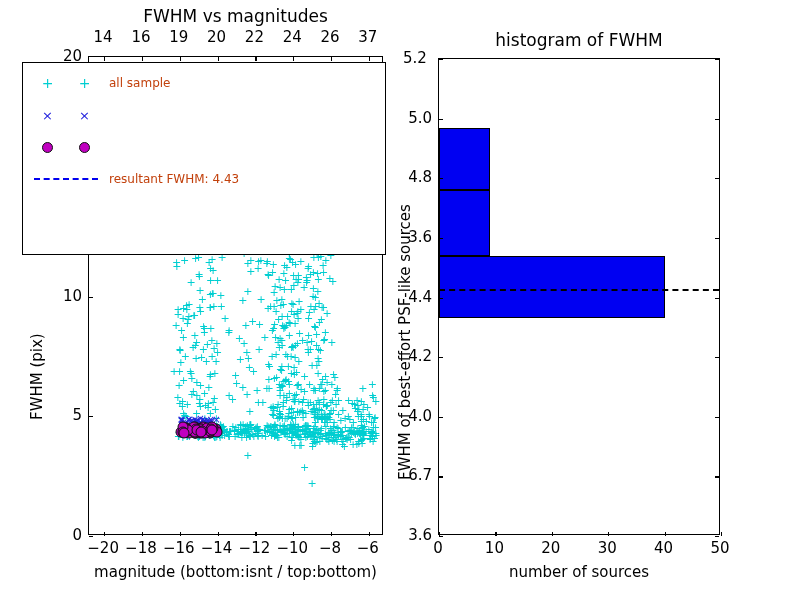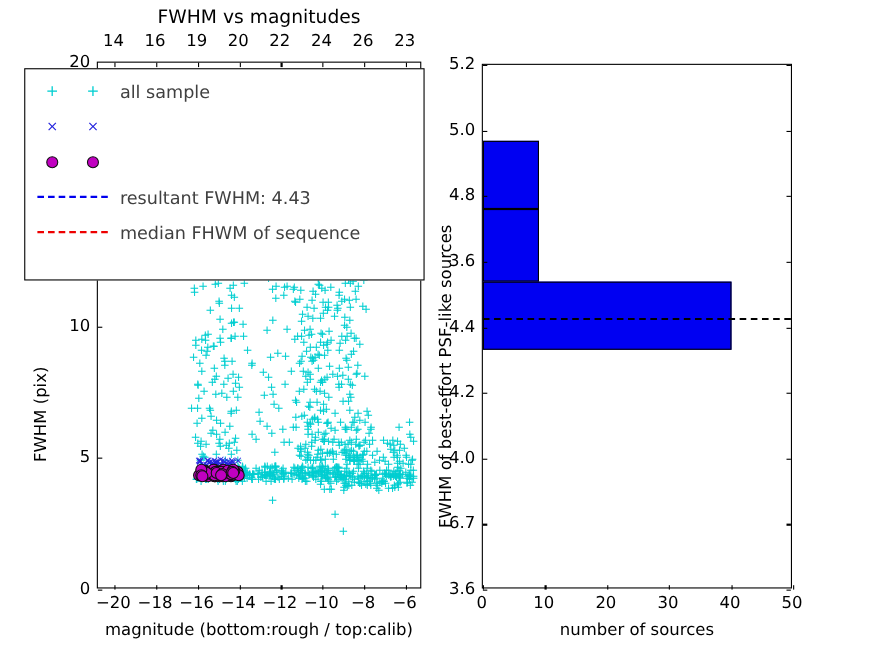--- a/index.html
+++ b/index.html
@@ -38,21 +38,21 @@
   .ln-blue-dash{border-top:1.8px dashed #0000ee;}
   .ln-red-dash{border-top:1.8px dashed #ee0000;}
   .ln-sigma{border-top:1.5px dashed #0000cc;}
   .ln-black-dash{border-top:2px dashed #000;}
 
   
   #legend{position:absolute;box-sizing:border-box;background:#fff;border:1.4px solid #000;z-index:40;}
   .lg-row{display:flex;align-items:center;height:32px;}
   .lg-key{width:86px;flex:none;display:flex;align-items:center;justify-content:space-around;
           padding:0 6px;box-sizing:border-box;}
-  .lg-txt{font-size:16px;color:#404040;white-space:nowrap;}
+  .lg-txt{font-size:12px;color:#c2410c;white-space:nowrap;}
   .k-plus{color:#00CED1;font-size:14px;}
   .k-cross{color:#2222dd;font-size:13px;}
   .k-dot{width:9px;height:9px;border-radius:50%;background:#c000c0;border:1.2px solid #111;}
   .k-line{width:64px;height:0;}
   .kl-bluedash{border-top:2px dashed #0000ee;}
   .kl-reddash{border-top:2px dashed #ee0000;}
   .kl-sigma{border-top:2px dashed #0000cc;}
 
   
   .hbar{position:absolute;background:#0000f2;border:1.3px solid #000;box-sizing:border-box;}
@@ -65,21 +65,21 @@
   <div class="title" style="left:88px;top:6px;width:295px;">FWHM vs magnitudes</div>
 
   <div id="sc-toplabels">
       <div class="tick-lbl tick-x" style="left: 103.128px; top: 28px;">14</div>
       <div class="tick-lbl tick-x" style="left: 140.949px; top: 28px;">16</div>
       <div class="tick-lbl tick-x" style="left: 178.769px; top: 28px;">19</div>
       <div class="tick-lbl tick-x" style="left: 216.59px; top: 28px;">20</div>
       <div class="tick-lbl tick-x" style="left: 254.41px; top: 28px;">22</div>
       <div class="tick-lbl tick-x" style="left: 292.231px; top: 28px;">24</div>
       <div class="tick-lbl tick-x" style="left: 330.051px; top: 28px;">26</div>
-      <div class="tick-lbl tick-x" style="left: 367.872px; top: 28px;">23</div>
+      <div class="tick-lbl tick-x" style="left: 367.872px; top: 28px;">37</div>
     </div>
 
   <div id="sc-botlabels">
       <div class="tick-lbl tick-x" style="left: 103.128px; top: 539px;">−20</div>
       <div class="tick-lbl tick-x" style="left: 140.949px; top: 539px;">−18</div>
       <div class="tick-lbl tick-x" style="left: 178.769px; top: 539px;">−16</div>
       <div class="tick-lbl tick-x" style="left: 216.59px; top: 539px;">−14</div>
       <div class="tick-lbl tick-x" style="left: 254.41px; top: 539px;">−12</div>
       <div class="tick-lbl tick-x" style="left: 292.231px; top: 539px;">−10</div>
       <div class="tick-lbl tick-x" style="left: 330.051px; top: 539px;">−8</div>
@@ -1148,21 +1148,21 @@
       <div class="tickmark tk-bot" style="left: 128.59px; top: 475px;"></div>
       <div class="tickmark tk-bot" style="left: 166.41px; top: 475px;"></div>
       <div class="tickmark tk-bot" style="left: 204.231px; top: 475px;"></div>
       <div class="tickmark tk-bot" style="left: 242.051px; top: 475px;"></div>
       <div class="tickmark tk-bot" style="left: 279.872px; top: 475px;"></div>
       <div class="tickmark tk-left" style="left: 0px; top: 479px;"></div>
       <div class="tickmark tk-left" style="left: 0px; top: 359.25px;"></div>
       <div class="tickmark tk-left" style="left: 0px; top: 239.5px;"></div>
     </div>
 
-  <div class="axlabel" style="left:88px;top:563px;width:295px;text-align:center;">magnitude (bottom:rough / top:calib)</div>
+  <div class="axlabel" style="left:88px;top:563px;width:295px;text-align:center;">magnitude (bottom:isnt / top:bottom)</div>
   <div class="axlabel rot" style="left:28px;top:420px;">FWHM (pix)</div>
 
   <div id="legend" style="left:22px;top:62px;width:364px;height:193px;padding:4px 0;">
   <div class="lg-row">
         <div class="lg-key">
           <span class="k-plus">+</span>
           <span class="k-plus">+</span>
         </div>
         <div class="lg-txt">all sample</div>
       </div>
@@ -1177,47 +1177,42 @@
           <span class="k-dot"></span>
           <span class="k-dot"></span>
         </div>
       </div>
       <div class="lg-row">
         <div class="lg-key">
           <span class="k-line kl-bluedash"></span>
         </div>
         <div class="lg-txt">resultant FWHM: 4.43</div>
       </div>
-      <div class="lg-row">
-        <div class="lg-key">
-          <span class="k-line kl-reddash"></span>
-        </div>
-        <div class="lg-txt">median FHWM of sequence</div>
-      </div>
     </div>
 
+  <div class="title" style="left:438px;top:30px;width:282px;">histogram of FWHM</div>
 
   <div id="hs-xlabels">
       <div class="tick-lbl tick-x" style="left: 438px; top: 539px;">0</div>
       <div class="tick-lbl tick-x" style="left: 494.4px; top: 539px;">10</div>
       <div class="tick-lbl tick-x" style="left: 550.8px; top: 539px;">20</div>
       <div class="tick-lbl tick-x" style="left: 607.2px; top: 539px;">30</div>
       <div class="tick-lbl tick-x" style="left: 663.6px; top: 539px;">40</div>
       <div class="tick-lbl tick-x" style="left: 720px; top: 539px;">50</div>
     </div>
   <div id="hs-ylabels">
       <div class="tick-lbl tick-y" style="left: 398px; top: 535px; width: 34px;">3.6</div>
       <div class="tick-lbl tick-y" style="left: 398px; top: 475.375px; width: 34px;">6.7</div>
       <div class="tick-lbl tick-y" style="left: 398px; top: 415.75px; width: 34px;">4.0</div>
       <div class="tick-lbl tick-y" style="left: 398px; top: 356.125px; width: 34px;">4.2</div>
       <div class="tick-lbl tick-y" style="left: 398px; top: 296.5px; width: 34px;">4.4</div>
       <div class="tick-lbl tick-y" style="left: 398px; top: 236.875px; width: 34px;">3.6</div>
       <div class="tick-lbl tick-y" style="left: 398px; top: 177.25px; width: 34px;">4.8</div>
       <div class="tick-lbl tick-y" style="left: 398px; top: 117.625px; width: 34px;">5.0</div>
-      <div class="tick-lbl tick-y" style="left: 398px; top: 58px; width: 34px;">5.2</div>
+      <div class="tick-lbl tick-y" style="left: 398px; top: 58px; width: 34px; text-align: center;">5.2</div>
     </div>
 
   <div class="axes" id="hs-axes" style="left:438px;top:58px;width:282px;height:477px;">
       <div id="hs-bars" style="position:absolute;inset:0;">
         <div class="hbar" style="left: 0px; top: 196.763px; width: 225.6px; height: 62.6062px;"></div>
         <div class="hbar" style="left: 0px; top: 131.175px; width: 50.76px; height: 65.5875px;"></div>
         <div class="hbar" style="left: 0px; top: 68.5688px; width: 50.76px; height: 62.6062px;"></div>
       </div>
       <div class="hline ln-black-dash" id="hs-refline" style="top: 229.556px;"></div>
   <div class="tickmark tk-bot" style="left: 0px; top: 473px;"></div>

